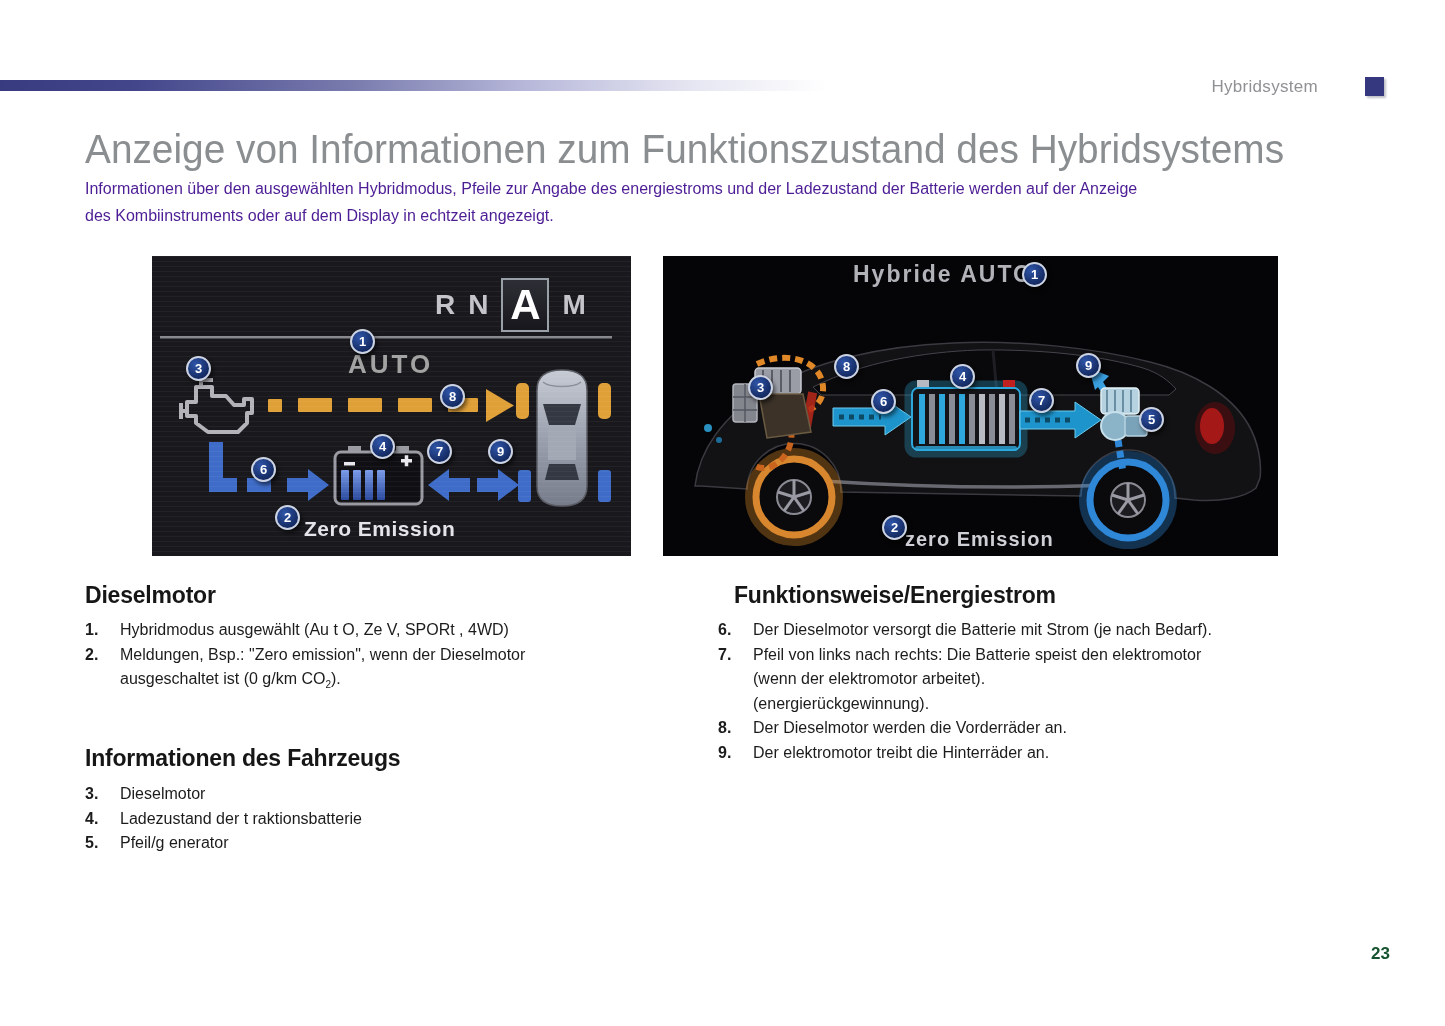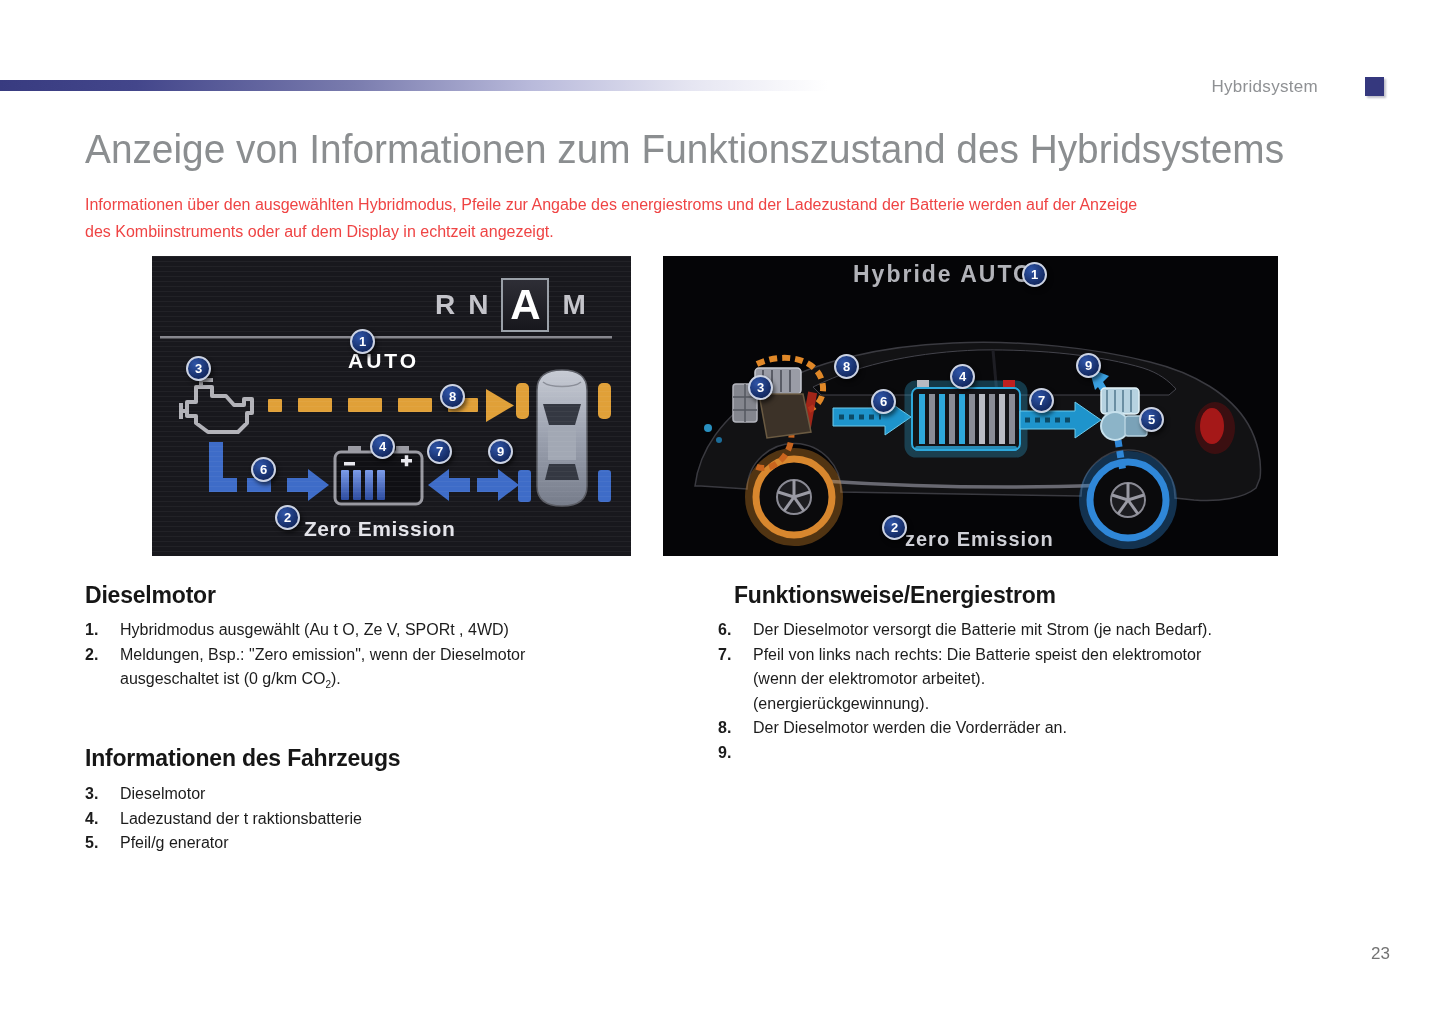--- a/index.html
+++ b/index.html
@@ -9,62 +9,62 @@
   
   .topbar { position:absolute; left:0; top:80px; width:845px; height:11px;
             background:linear-gradient(90deg,#383b80 0%,#43468b 16%,#7a7cae 42%,#b9badb 63%,#e6e6f2 82%,rgba(255,255,255,0) 98%); }
   .header-label { position:absolute; top:77px; right:127px; font-size:17px; color:#8f9194; letter-spacing:.3px; }
   .header-square { position:absolute; left:1365px; top:77px; width:19px; height:19px;
                    background:#35387e; box-shadow:2px 2px 2px #c0c0ca; }
 
   
   .page-title { position:absolute; left:85px; top:127px; font-size:40px; font-weight:400;
                 color:#8b8e90; white-space:nowrap; transform:scaleX(.97); transform-origin:left; }
-  .intro { position:absolute; left:85px; top:192px; font-size:16px; line-height:26.5px; color:#ef4444; }
+  .intro { position:absolute; left:85px; top:176px; font-size:16px; line-height:26.5px; color:#4c1d95; }
   .intro span { display:block; }
 
   
   .panel-left { position:absolute; left:152px; top:256px; width:479px; height:300px; background:#18181d; }
   .panel-left::after { content:""; position:absolute; inset:0; z-index:2; pointer-events:none;
       background:repeating-linear-gradient(180deg, rgba(255,255,255,.045) 0 1px, rgba(0,0,0,0) 1px 5px); }
   .panel-left > * { position:absolute; z-index:3; }
   .panel-left svg.gfx { left:0; top:0; z-index:1; }
 
   .panel-right { position:absolute; left:663px; top:256px; width:615px; height:300px; background:#050507; }
   .panel-right > * { position:absolute; z-index:3; }
   .panel-right svg.gfx { left:0; top:0; z-index:1; }
 
   .gear-row { left:283px; top:22px; display:flex; align-items:center; gap:13px;
               color:#c4c4ca; font-size:28px; font-weight:600; }
   .gear-a-box { width:48px; height:54px; border:2px solid #9aa0a8; display:flex; align-items:center;
                 justify-content:center; background:linear-gradient(180deg,#2e2e36,#17171d); }
   .gear-a { color:#ffffff; font-size:42px; font-weight:bold; }
-  .pl-mode { left:196px; top:93px; width:78px; text-align:left; font-size:21px; font-weight:bold;
-             color:#ffffff; letter-spacing:3px; }
+  .pl-mode { left:196px; top:93px; width:78px; text-align:left; font-size:26px; font-weight:bold;
+             color:#a3a3a3; letter-spacing:3px; }
   .pl-msg  { left:152px; top:261px; font-size:21px; font-weight:bold; color:#e4e4ea; letter-spacing:.5px; }
 
   .pr-title { left:190px; top:5px; font-size:23px; font-weight:bold; color:#b2b3b9; letter-spacing:2px; }
   .pr-msg   { left:242px; top:272px; font-size:20px; font-weight:bold; color:#cfd0d6; letter-spacing:1px; }
 
   
   .badge { position:absolute; width:25px; height:25px; border-radius:50%;
            background:radial-gradient(circle at 35% 30%, #2f55a8, #142a62 72%);
            border:2px solid #ccd3e3; color:#fff; font-weight:bold; font-size:13px;
            display:flex; align-items:center; justify-content:center;
            box-shadow:2px 3px 4px rgba(0,0,0,.55); z-index:4; }
 
   
   h2.sec { position:absolute; font-size:23px; font-weight:bold; color:#161616; letter-spacing:-.2px; }
   .list { position:absolute; font-size:16px; line-height:24.5px; color:#1c1c1c; }
   .row { display:flex; }
   .row .num { width:35px; font-weight:bold; flex:0 0 35px; }
   .row .txt .line { display:block; }
   sub.sub { font-size:10px; line-height:0; }
 
-  .page-number { position:absolute; left:1371px; top:944px; font-size:17px; font-weight:normal; color:#737373; }
+  .page-number { position:absolute; left:1371px; top:944px; font-size:17px; font-weight:bold; color:#14532d; }
 </style>
 </head>
 <body>
 
 <div class="topbar"></div>
 <div class="header-label">Hybridsystem</div>
 <div class="header-square"></div>
 
 <h1 class="page-title">Anzeige von Informationen zum Funktionszustand des Hybridsystems</h1>
 <p class="intro">
@@ -326,16 +326,17 @@
       <span class="line">(wenn der elektromotor arbeitet).</span>
       <span class="line">(energierückgewinnung).</span>
     </span>
   </div>
   <div class="row">
     <span class="num">8.</span>
     <span class="txt">Der Dieselmotor werden die Vorderräder an.</span>
   </div>
   <div class="row">
     <span class="num">9.</span>
+    <span class="txt">Der elektromotor treibt die Hinterräder an.</span>
   </div>
 </div>
 
 <div class="page-number">23</div>
 
 </body></html>

